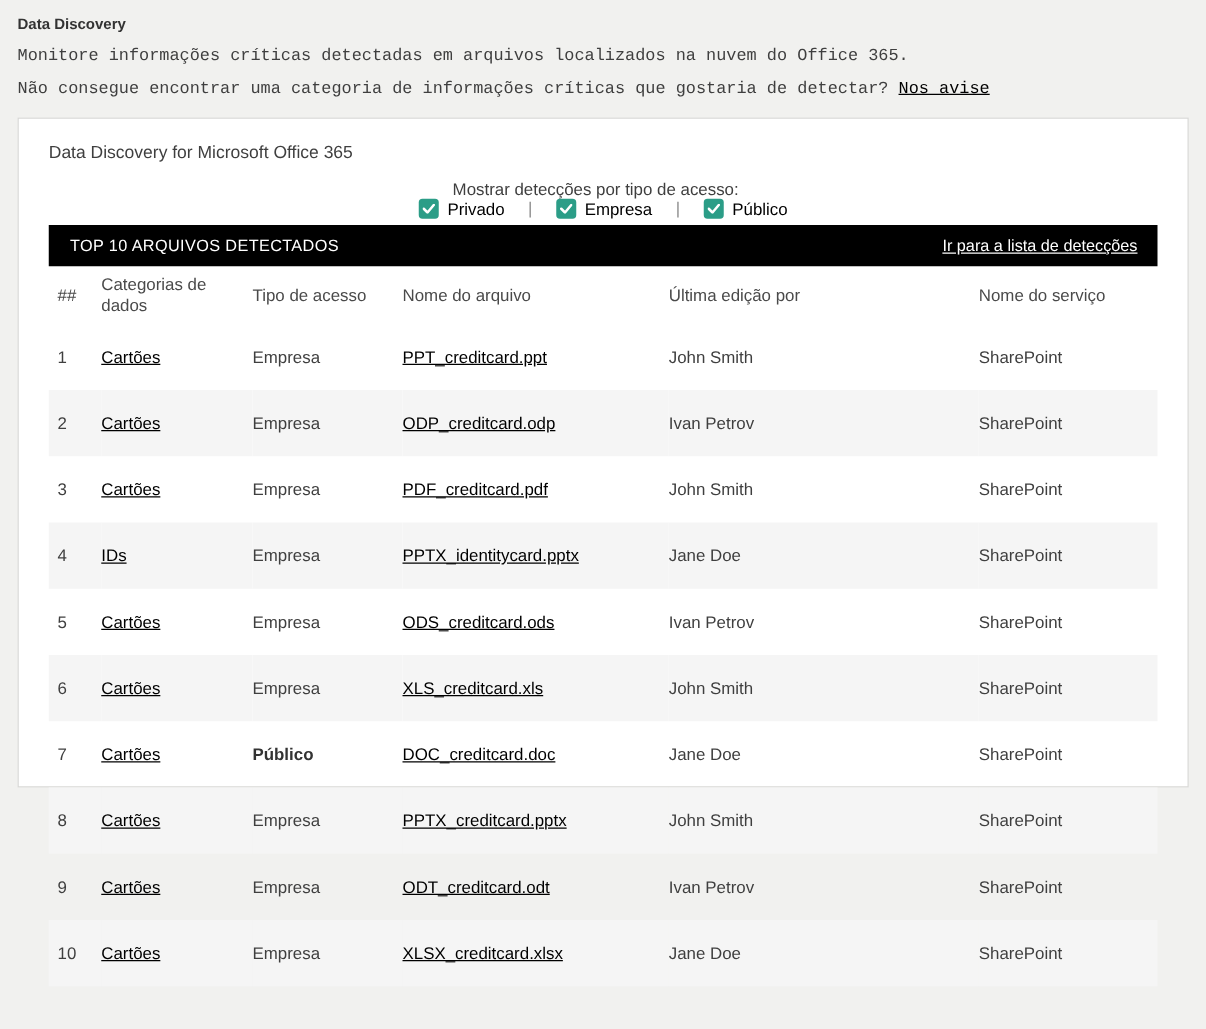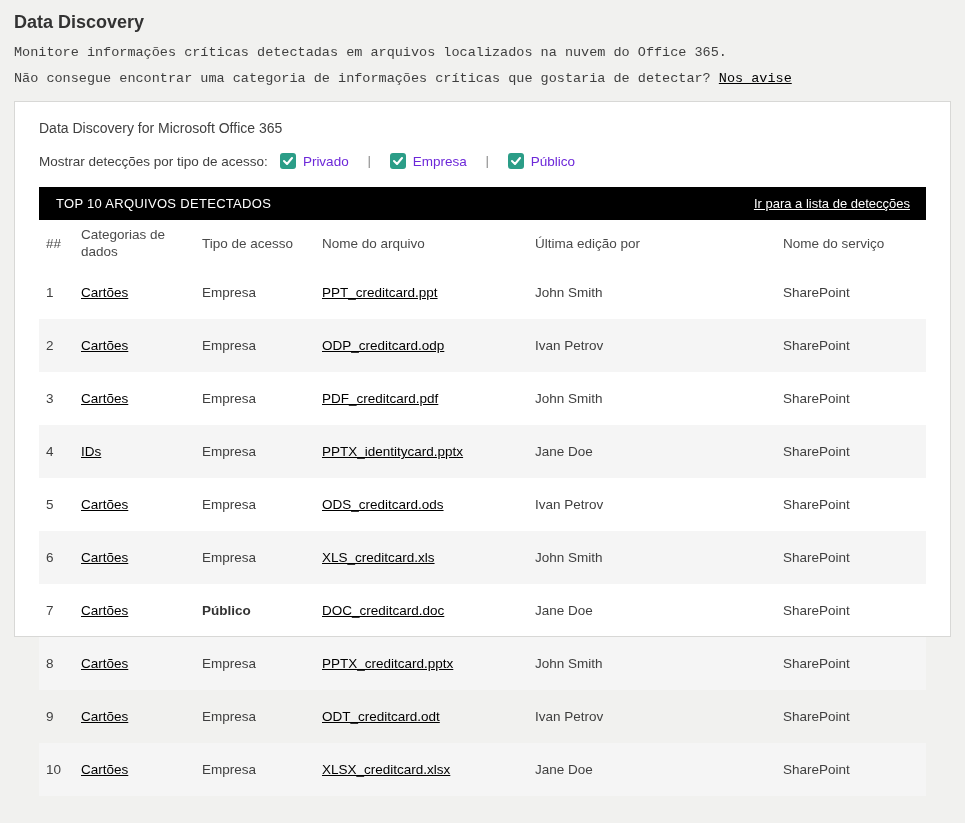--- a/index.html
+++ b/index.html
@@ -8,46 +8,46 @@
     width: 965px; height: 823px;
     background: #f1f1ef;
     font-family: "Liberation Sans", sans-serif;
     color: #3f3f3f;
     font-size: 13.5px;
     overflow: hidden;
   }
   .page { padding: 8px 14px 0 14px; }
 
   .page-title {
-    font-size: 18px; font-weight: 700; color: #333;
+    font-size: 12px; font-weight: 700; color: #333;
     margin: 4px 0 11px 0;
   }
   .page-sub { margin: 0 0 8px 0; line-height: 18px; font-family: Liberation Mono, monospace; }
   a.teal-link { color: #000000; text-decoration: underline; cursor: pointer; }
 
   .panel {
     background: #fff;
     border: 1px solid #d8d8d6;
     margin-top: 13px;
     padding: 18px 24px 34px 24px;
     height: 536px;
   }
   .panel-title { font-size: 14px; margin: 0 0 15px 0; }
 
-  .filter-row { display: flex; align-items: center; height: 20px; }
+  .filter-row { display: flex; align-items: center; height: 20px; flex-direction: column; }
   .filter-label { margin-right: 12px; }
   .filter-item { display: inline-flex; align-items: center; cursor: pointer; }
   .checkbox {
     width: 16px; height: 16px;
     background: #2b9d87; border-radius: 3px;
     display: inline-flex; align-items: center; justify-content: center;
     margin-right: 7px; flex: 0 0 auto;
   }
   .checkbox svg { display: block; }
-  .filter-item .lbl { color: #6d28d9; }
+  .filter-item .lbl { color: #000000; }
   .sep { color: #8c8c8c; margin: 0 15px; }
 
   .bar {
     margin-top: 16px;
     background: #000000; color: #fff;
     height: 33px;
     display: flex; align-items: center; justify-content: space-between;
     padding: 0 16px 0 17px;
     font-size: 13px;
   }

